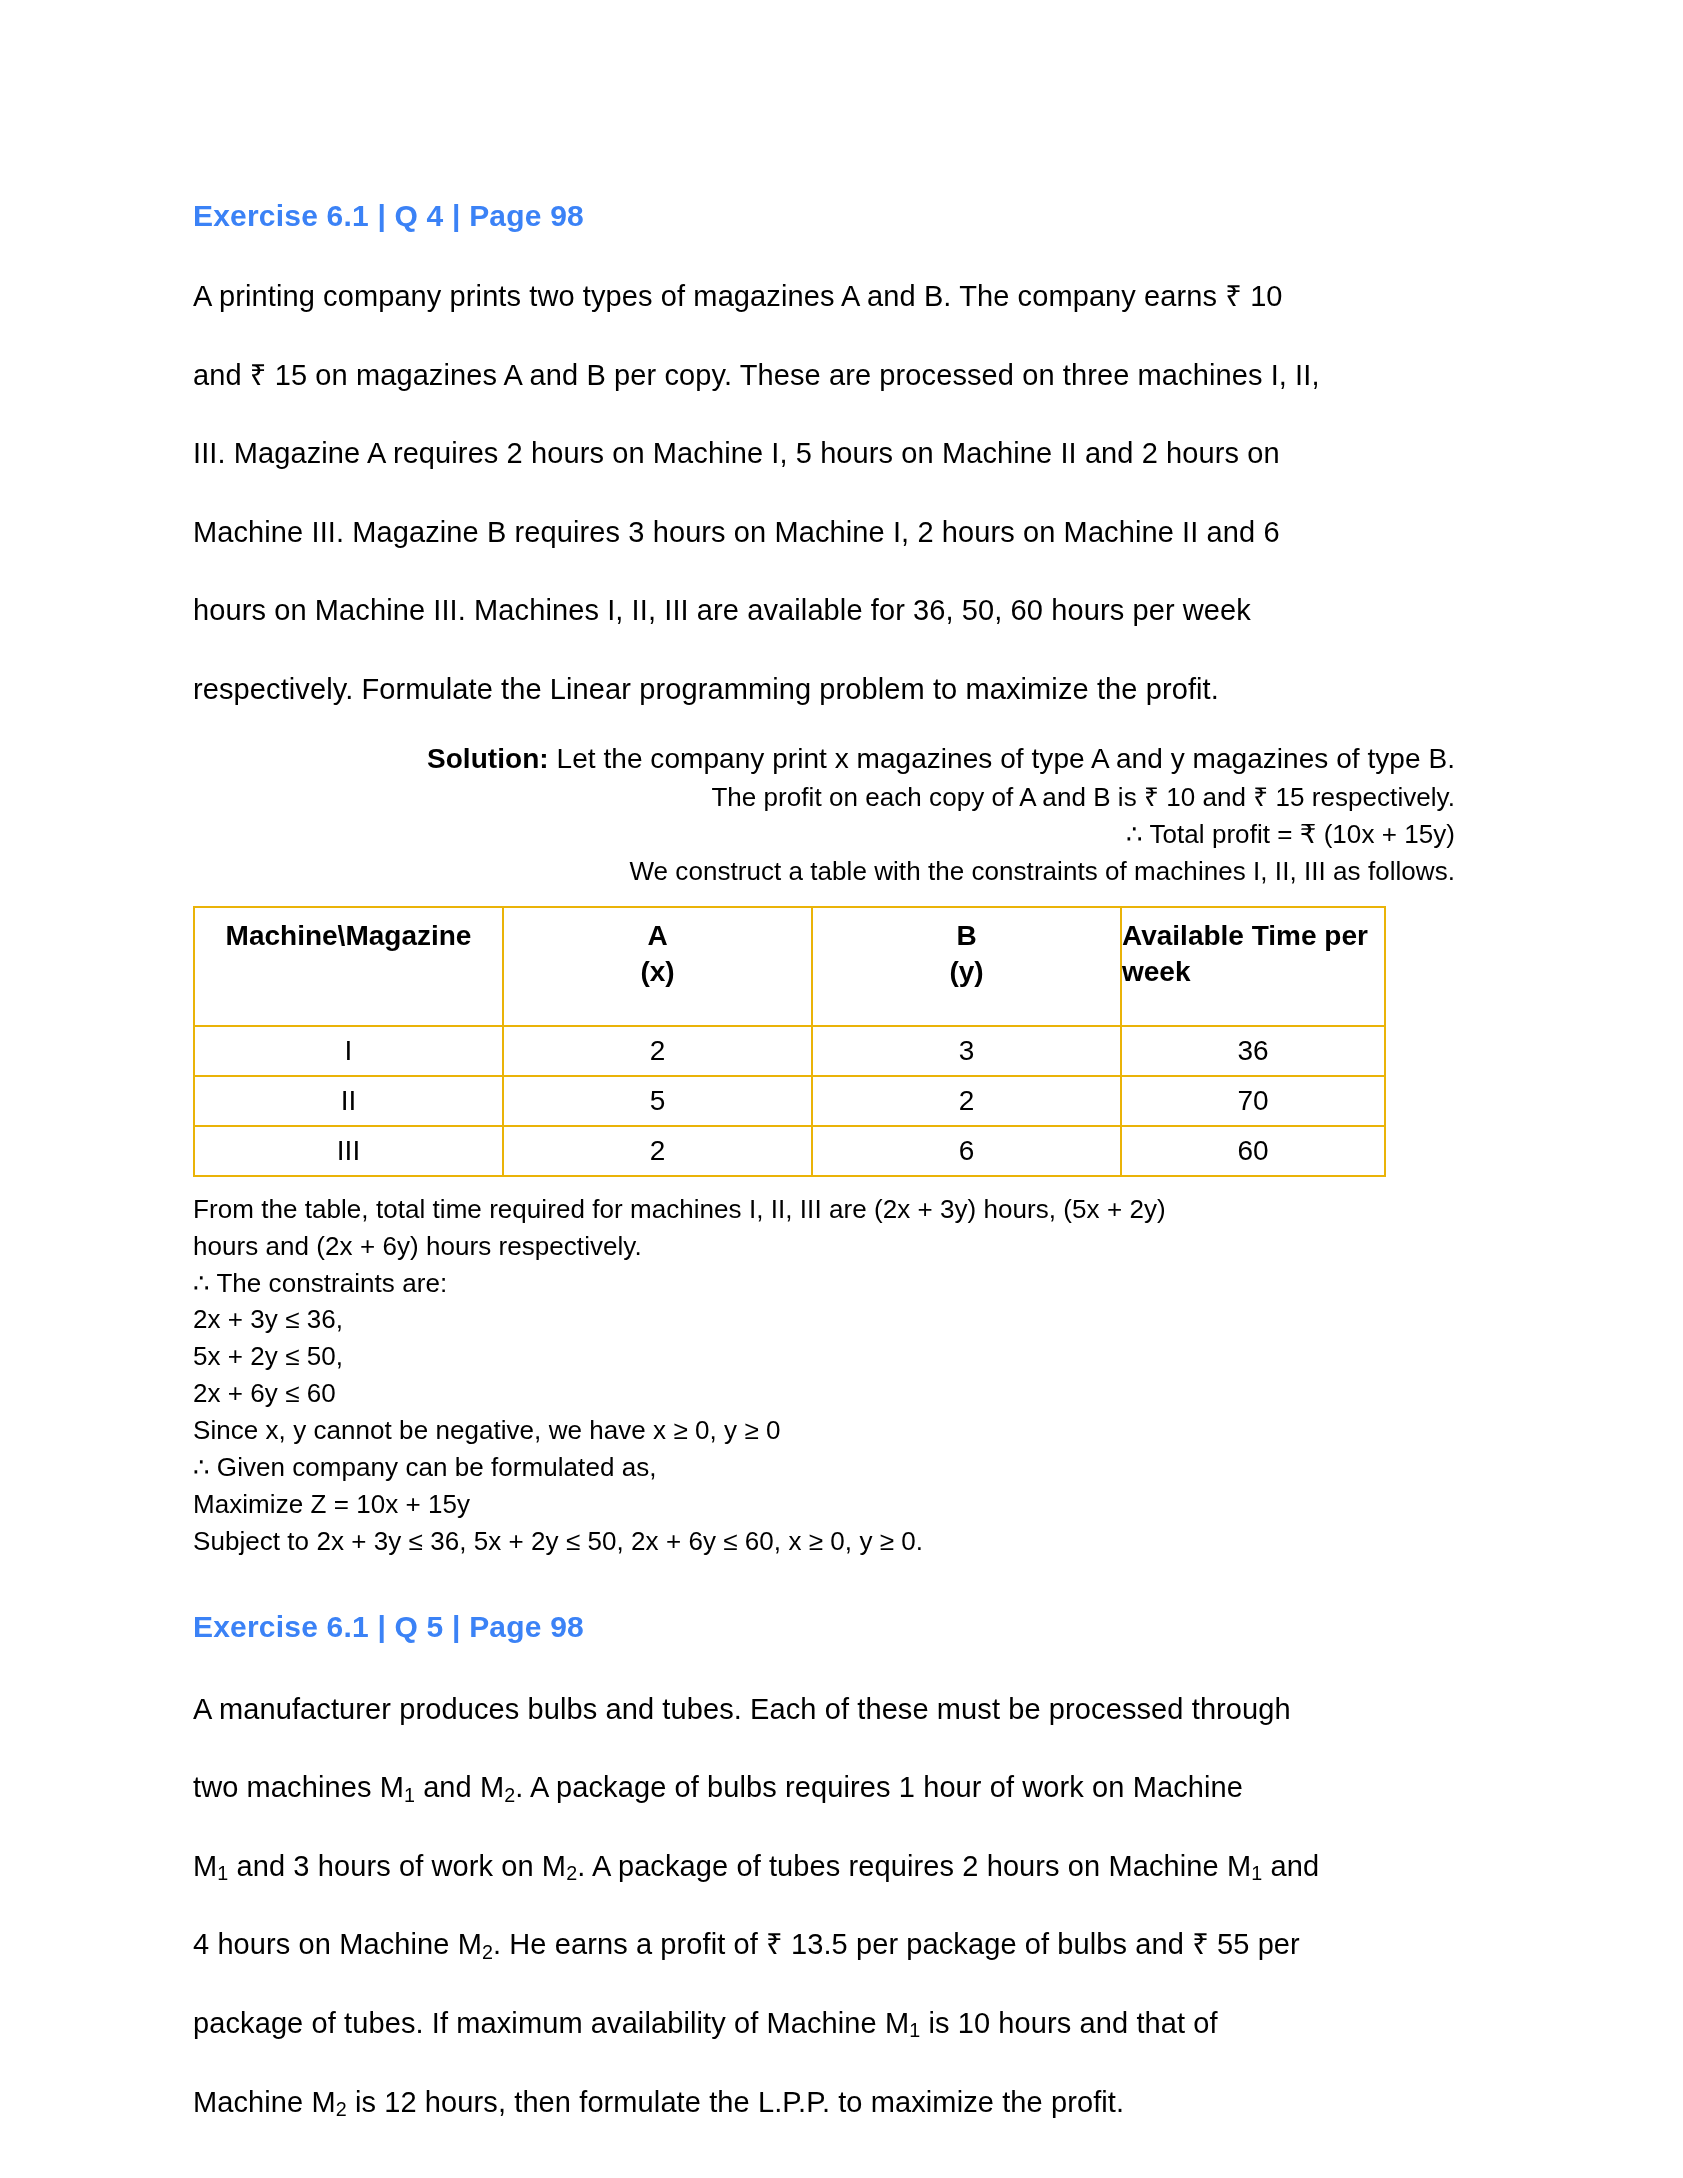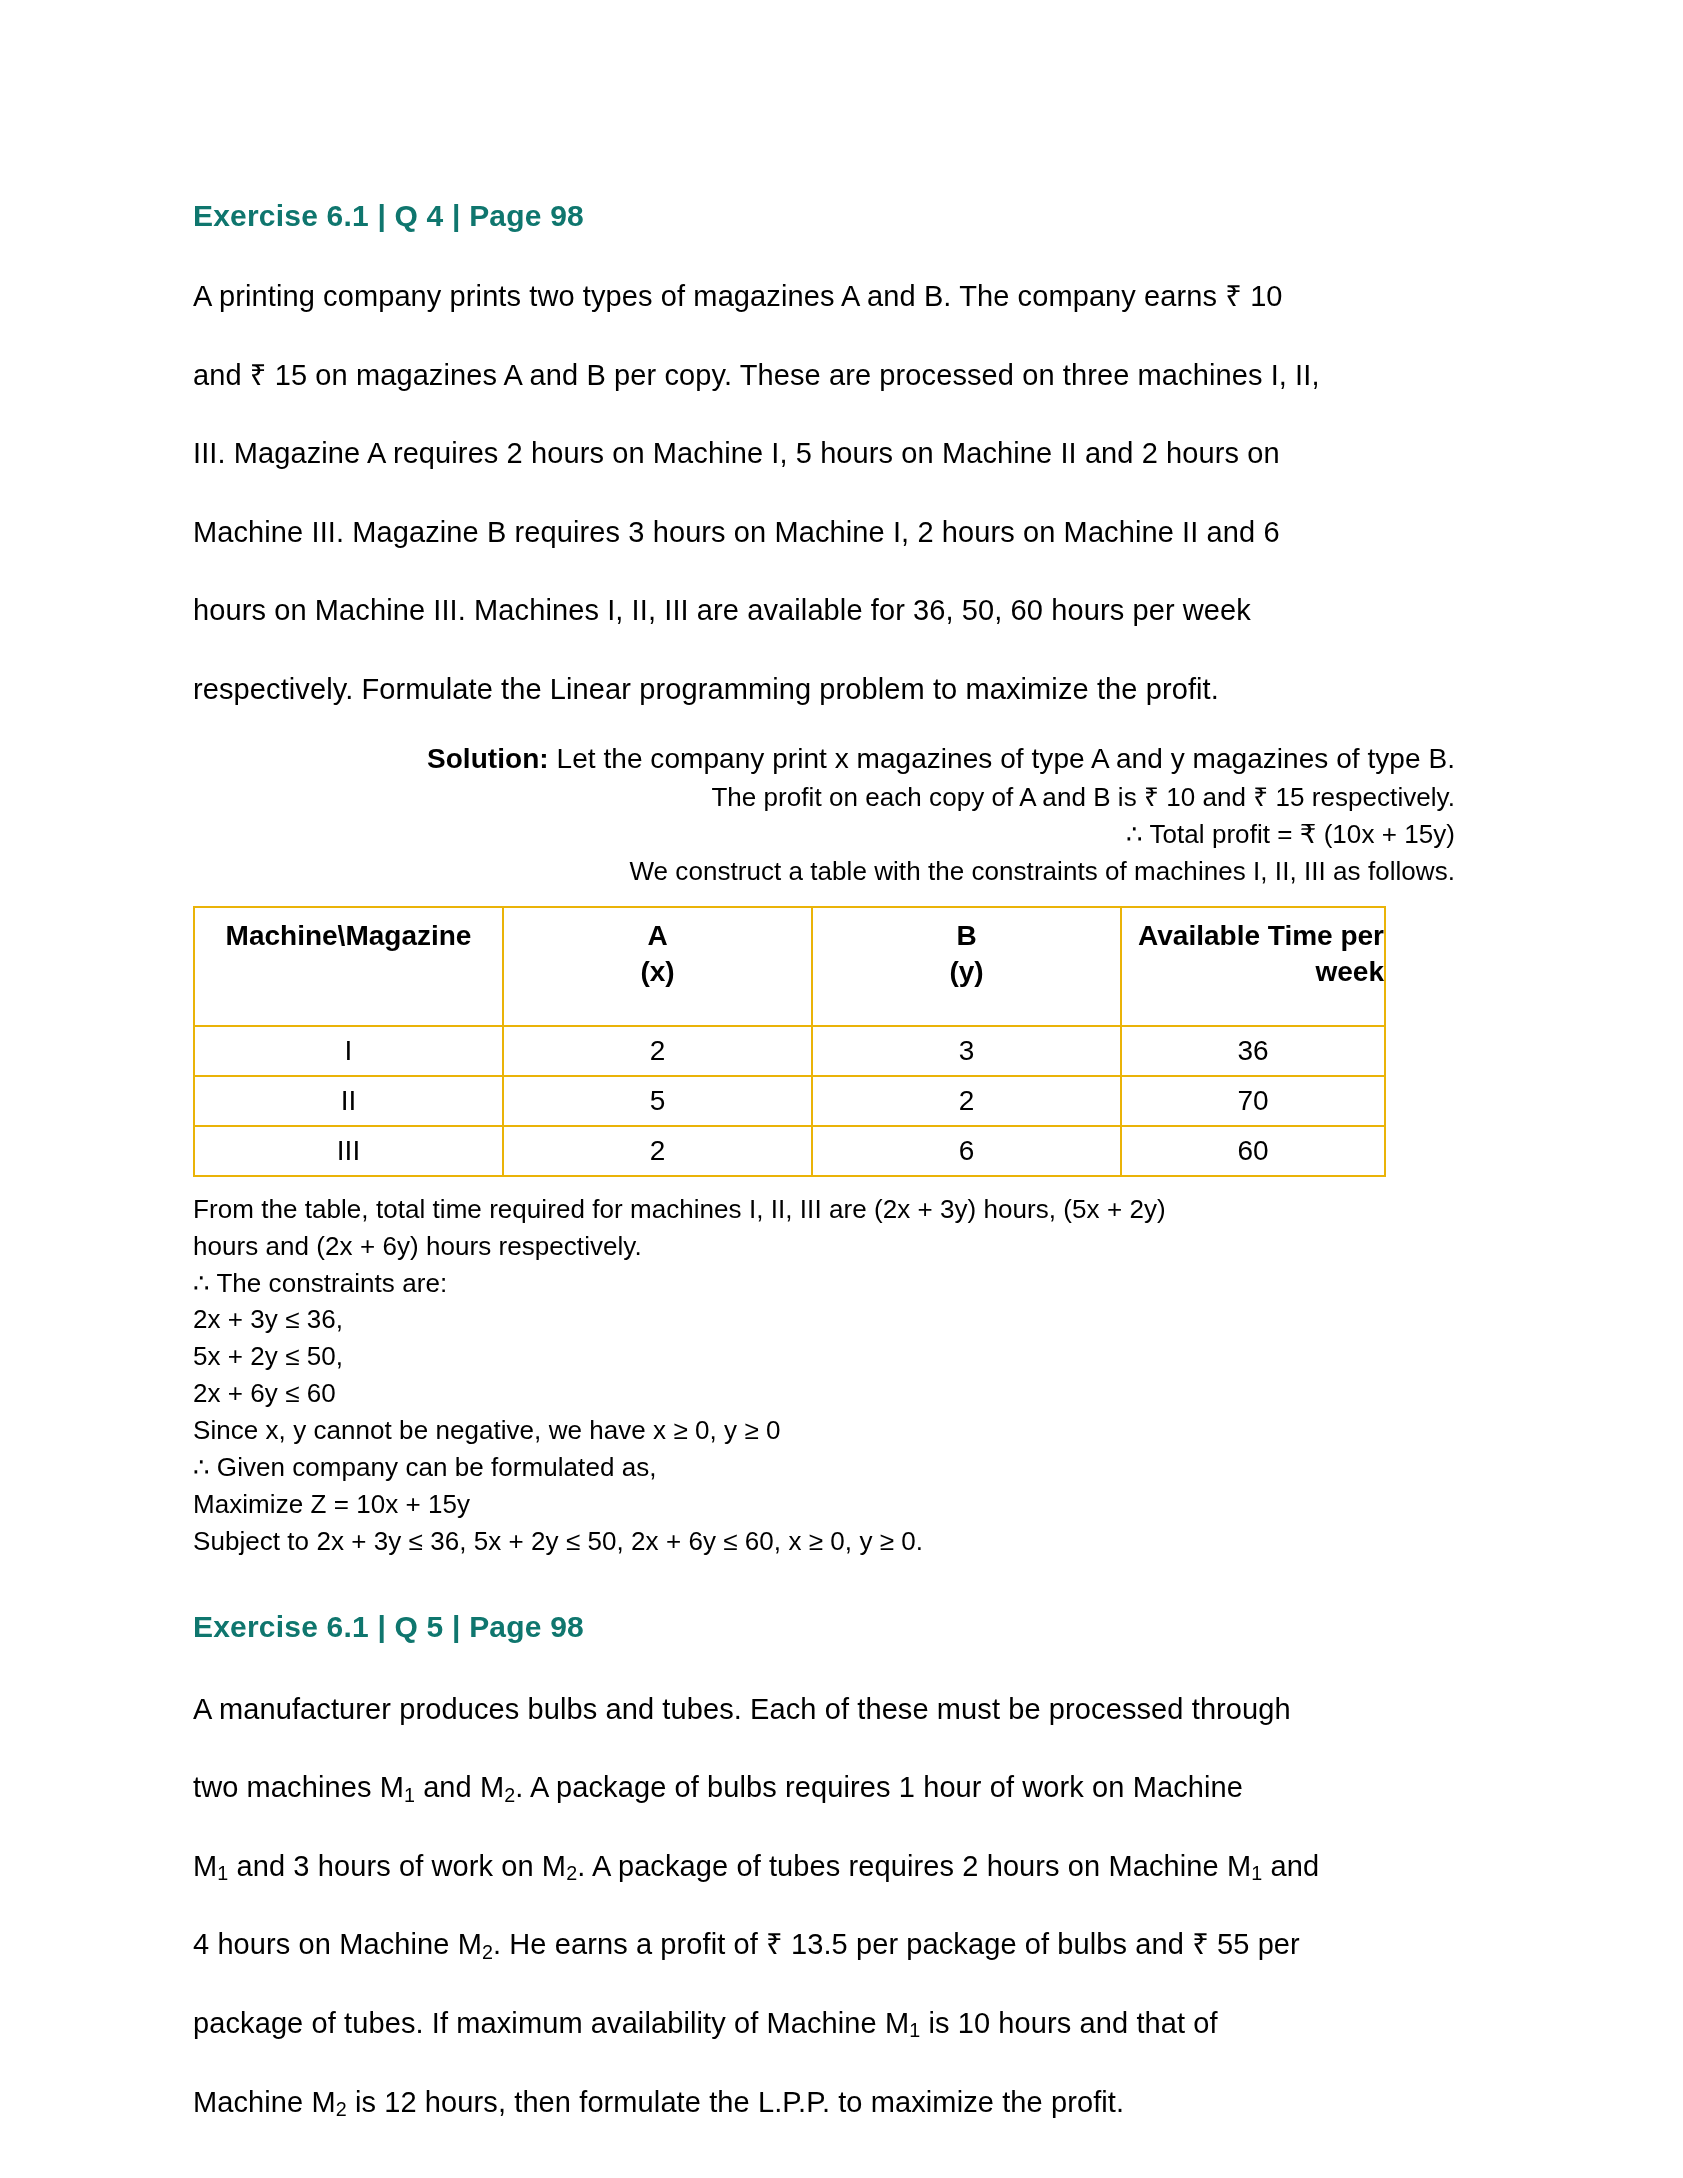--- a/index.html
+++ b/index.html
@@ -16,21 +16,21 @@
   }
   .page {
     position: relative;
     width: 1683px;
     height: 2178px;
     background: #ffffff;
     box-sizing: border-box;
     padding: 198px 228px 0 193px;
   }
   .qheading {
-    color: #0f766e;
+    color: #3b82f6;
     font-weight: bold;
     font-size: 30px;
     letter-spacing: 0.2px;
     margin: 0 0 34px 0;
     line-height: 1.2;
   }
   .qheading.second {
     margin-top: 49px;
     margin-bottom: 36px;
   }
@@ -82,21 +82,21 @@
   table.constraint-table th.c2 { width: 307px; }
   table.constraint-table th.c3 { width: 262px; }
   .hcell-sub {
     display: block;
     font-weight: bold;
     line-height: 1.28;
   }
   .avail-hdr {
     line-height: 1.28;
     display: block;
-    text-align: right;
+    text-align: left;
   }
   td.datacell-last {
     text-align: left;
     padding-left: 30px;
   }
   .after-table {
     font-size: 28px;
     line-height: 1.42;
     margin: 0;
     letter-spacing: 0.05px;

